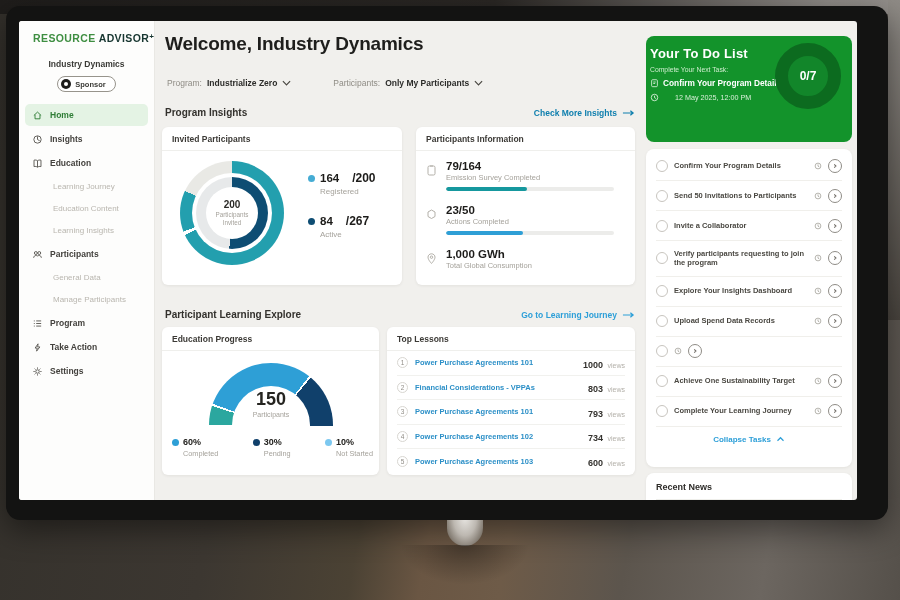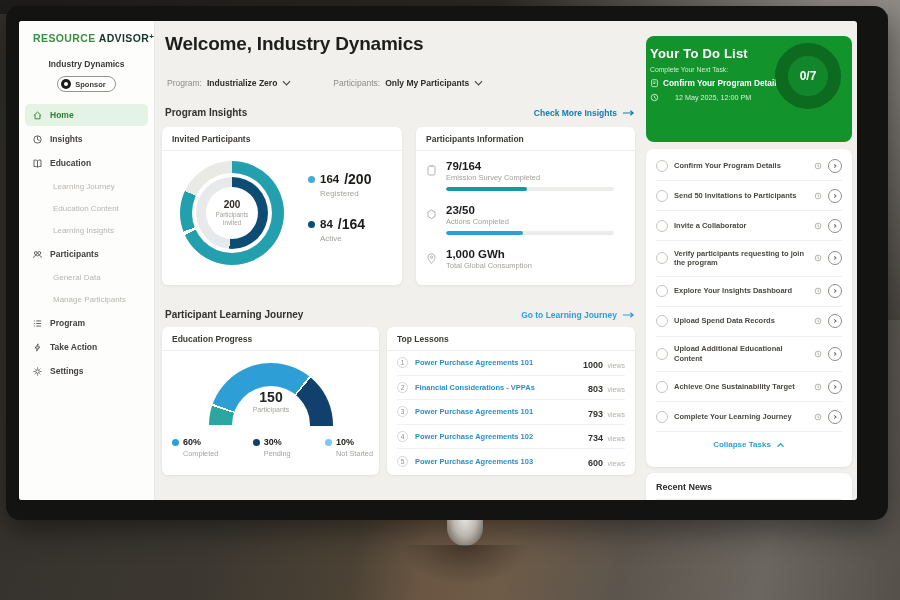--- a/index.html
+++ b/index.html
@@ -65,37 +65,37 @@
   .hole1 { left:12px; top:12px; width:80px; height:80px; background:#fff; }
   .ring-inner { left:16px; top:16px; width:72px; height:72px; }
   .hole2 { left:26px; top:26px; width:52px; height:52px; background:#fff; display:flex; flex-direction:column; align-items:center; justify-content:center; }
   .donut-val { font-size:10px; font-weight:bold; color:#2b2a27; }
   .donut-lab { font-size:6.3px; color:#a5a29b; text-align:center; line-height:1.25; margin-top:1px; }
   .dlegend { position:absolute; left:146px; top:44px; }
   .dlegend .entry { margin-bottom:18px; }
   .dlegend .top { display:flex; align-items:center; gap:5px; }
   .dot { width:7px; height:7px; border-radius:50%; flex:0 0 auto; }
   .dlegend .num { font-size:11.5px; font-weight:bold; color:#1d1c1a; }
-  .dlegend .den { font-size:14px; font-weight:bold; color:#1d1c1a; }
+  .dlegend .den { font-size:12px; font-weight:bold; color:#1d1c1a;margin-left:8px; }
   .dlegend .lab { font-size:8px; color:#a5a29b; margin:2px 0 0 12px; }
 
   .card2 { left:397px; top:106px; width:219px; height:158px; }
   .info-row { position:absolute; left:10px; width:199px; display:flex; gap:9px; }
   .info-row svg { width:11px; height:13px; stroke:#b3b0a9; fill:none; stroke-width:1; margin-top:4px; flex:0 0 auto; }
   .info-num { font-size:11.5px; font-weight:bold; color:#1d1c1a; }
   .info-lab { font-size:7.5px; color:#a5a29b; margin-top:1px; }
   .bar { margin-top:5px; width:168px; height:4px; border-radius:2px; background:#ececea; overflow:hidden; }
   .bar i { display:block; height:4px; border-radius:2px; }
 
   .card3 { left:143px; top:306px; width:217px; height:148px; }
   .gauge-wrap { position:absolute; left:47px; top:36px; width:124px; height:63px; overflow:hidden; }
   .gauge-arc { position:absolute; left:0; top:0; width:124px; height:124px; border-radius:50%; }
   .gauge-hole { position:absolute; left:23px; top:23px; width:78px; height:78px; border-radius:50%; background:#fff; }
   .gauge-center { position:absolute; left:0; top:26px; width:124px; text-align:center; }
-  .gauge-val { font-size:14px; font-weight:bold; color:#252420; }
+  .gauge-val { font-size:18px; font-weight:bold; color:#252420; }
   .gauge-lab { font-size:7px; color:#a5a29b; margin-top:1px; }
   .glegend { position:absolute; left:10px; right:6px; top:110px; display:flex; justify-content:space-between; }
   .glegend .entry .top { display:flex; align-items:center; gap:4px; }
   .glegend .pct { font-size:9px; font-weight:bold; color:#22211e; }
   .glegend .lab { font-size:7.3px; color:#a5a29b; margin:2px 0 0 11px; }
 
   .card4 { left:368px; top:306px; width:248px; height:148px; }
   .lesson { display:flex; align-items:center; gap:7px; height:24.5px; margin:0 10px; border-bottom:1px solid #f1f1ee; }
   .lesson:last-child { border-bottom:none; }
   .lesson-rank { width:11px; height:11px; border:1px solid #d8d6d1; border-radius:50%; font-size:6.5px; color:#8f8c85; display:flex; align-items:center; justify-content:center; flex:0 0 auto; }
@@ -264,21 +264,21 @@
             <span class="dot" style="background: rgb(69, 172, 212);"></span>
             <span class="num">164</span>
               <span class="den">/200</span>
           </div>
           <div class="lab">Registered</div>
         </div>
         <div class="entry">
           <div class="top">
             <span class="dot" style="background: rgb(14, 77, 115);"></span>
             <span class="num">84</span>
-              <span class="den">/164</span>
+              <span class="den">/267</span>
           </div>
           <div class="lab">Active</div>
         </div>
       </div>
     </div>
 
     <div class="card card2">
       <div class="card-hd">Participants Information</div>
       <div class="info-row" style="top:33px">
         <svg viewBox="0 0 11 13">
@@ -311,21 +311,21 @@
             <circle cx="5.5" cy="5.2" r="1.2"></circle>
           </svg>
         <div style="flex:1">
           <div class="info-num">1,000 GWh</div>
           <div class="info-lab">Total Global Consumption</div>
         </div>
       </div>
     </div>
 
     <div class="sec-row r2">
-      <span class="sec-title">Participant Learning Journey</span>
+      <span class="sec-title">Participant Learning Explore</span>
       <span class="sec-link" style="color:#2d9fd8">
         <span>Go to Learning Journey</span>
         <svg viewBox="0 0 14 8" style="stroke:#2d9fd8">
             <path d="M1 4 H12 M9 1.5 L12 4 L9 6.5"></path>
           </svg>
       </span>
     </div>
 
     <div class="card card3">
       <div class="card-hd">Education Progress</div>
@@ -487,21 +487,20 @@
             <path d="M5 3 V5.2 L6.6 6.1"></path>
           </svg>
         <span class="task-go">
             <svg viewBox="0 0 10 10">
               <polyline points="4,3 6.2,5 4,7"></polyline>
             </svg>
           </span>
       </div>
       <div class="task">
         <span class="task-check"></span>
-        <span class="task-label">Upload Additional Educational Content</span>
         <svg class="clock" viewBox="0 0 10 10">
             <circle cx="5" cy="5" r="3.6"></circle>
             <path d="M5 3 V5.2 L6.6 6.1"></path>
           </svg>
         <span class="task-go">
             <svg viewBox="0 0 10 10">
               <polyline points="4,3 6.2,5 4,7"></polyline>
             </svg>
           </span>
       </div>

